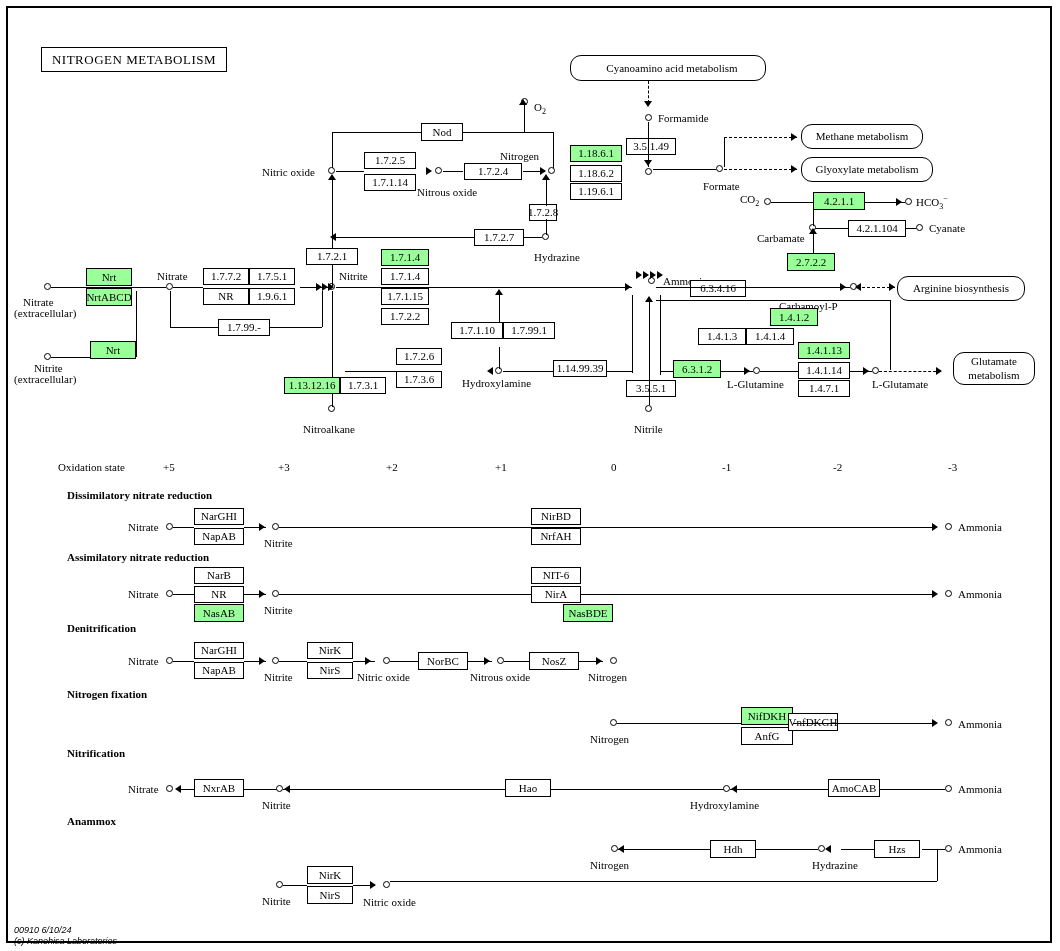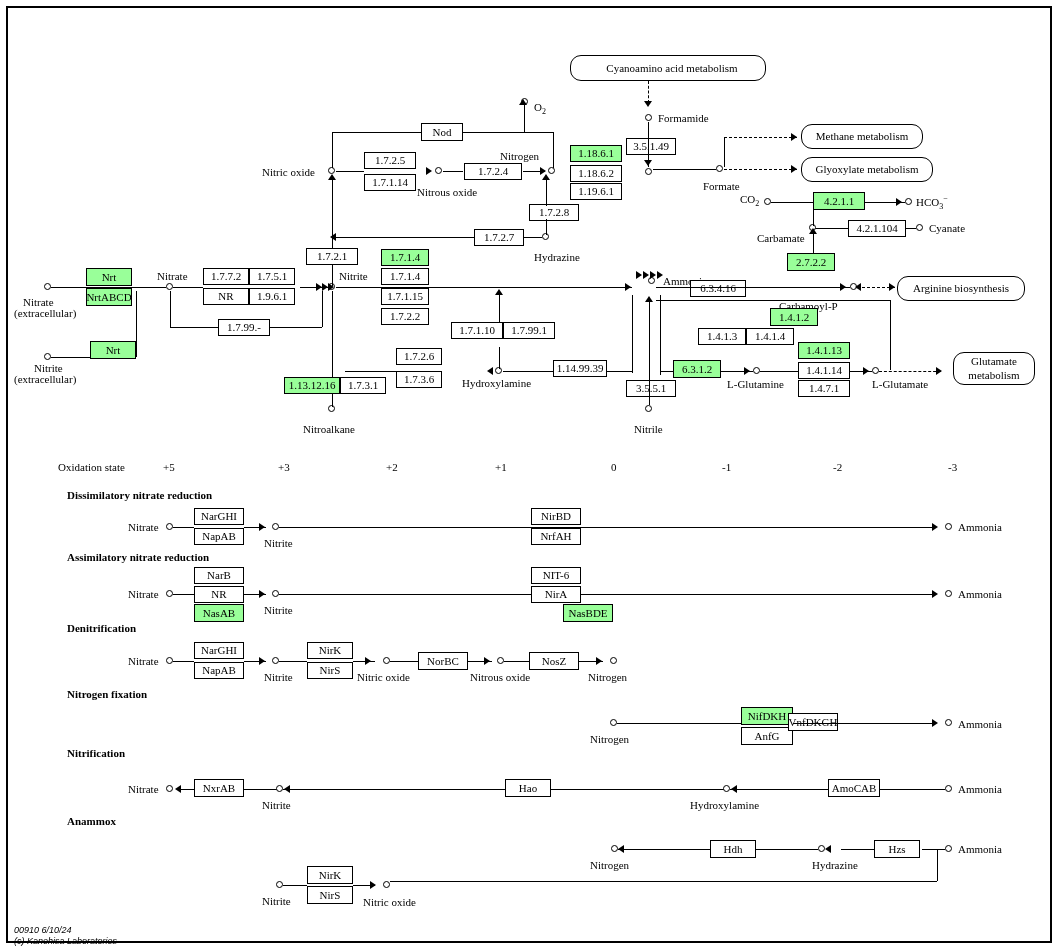--- a/index.html
+++ b/index.html
@@ -28,20 +28,21 @@
   .ad{border-left:4px solid transparent;border-right:4px solid transparent;border-top:6px solid #000;}
   .au{border-left:4px solid transparent;border-right:4px solid transparent;border-bottom:6px solid #000;}
   .foot{position:absolute;font-size:9px;color:#000;font-family:"Liberation Sans",sans-serif;font-style:italic;}
 </style>
 </head>
 <body>
 
 <div id="page">
   <div id="frame"></div>
 
+  <div class="title" style="left:41px;top:47px;width:186px;height:25px;">NITROGEN METABOLISM</div>
 
   <div class="box rbox" style="left:570px;top:55px;width:196px;height:26px;padding-left:8px;">Cyanoamino acid metabolism</div>
   <div class="box rbox" style="left:801px;top:124px;width:122px;height:25px;">Methane metabolism</div>
   <div class="box rbox" style="left:801px;top:157px;width:132px;height:25px;">Glyoxylate metabolism</div>
   <div class="box rbox" style="left:897px;top:276px;width:128px;height:25px;">Arginine biosynthesis</div>
   <div class="box rbox" style="left:953px;top:352px;width:82px;height:33px;flex-direction:column;line-height:1.2;">
       <span>Glutamate</span>
       <span>metabolism</span>
     </div>
 
@@ -111,21 +112,21 @@
   <div class="hline" style="left:813px;top:228px;width:36px;"></div>
   <div class="hline" style="left:906px;top:228px;width:10px;"></div>
 
   <div class="circ" style="left:809px;top:224px;"></div>
   <div class="lbl" style="left:757px;top:232px;">Carbamate</div>
   <div class="vline" style="left:813px;top:202px;height:24px;"></div>
   <div class="vline" style="left:813px;top:230px;height:40px;"></div>
   <div class="arw au" style="left:809px;top:228px;"></div>
   <div class="box green" style="left:787px;top:253px;width:48px;height:18px;">2.7.2.2</div>
 
-  <div class="box" style="left:529px;top:204px;width:50px;height:17px;text-align:right;">1.7.2.8</div>
+  <div class="box" style="left:529px;top:204px;width:28px;height:17px;text-align:right;">1.7.2.8</div>
   <div class="box" style="left:474px;top:229px;width:50px;height:17px;">1.7.2.7</div>
   <div class="circ" style="left:542px;top:233px;"></div>
   <div class="lbl" style="left:534px;top:251px;">Hydrazine</div>
   <div class="vline" style="left:546px;top:176px;height:30px;"></div>
   <div class="arw au" style="left:542px;top:174px;"></div>
   <div class="vline" style="left:546px;top:219px;height:16px;"></div>
   <div class="hline" style="left:524px;top:237px;width:18px;"></div>
   <div class="hline" style="left:336px;top:237px;width:138px;"></div>
   <div class="arw al" style="left:330px;top:233px;"></div>
 

